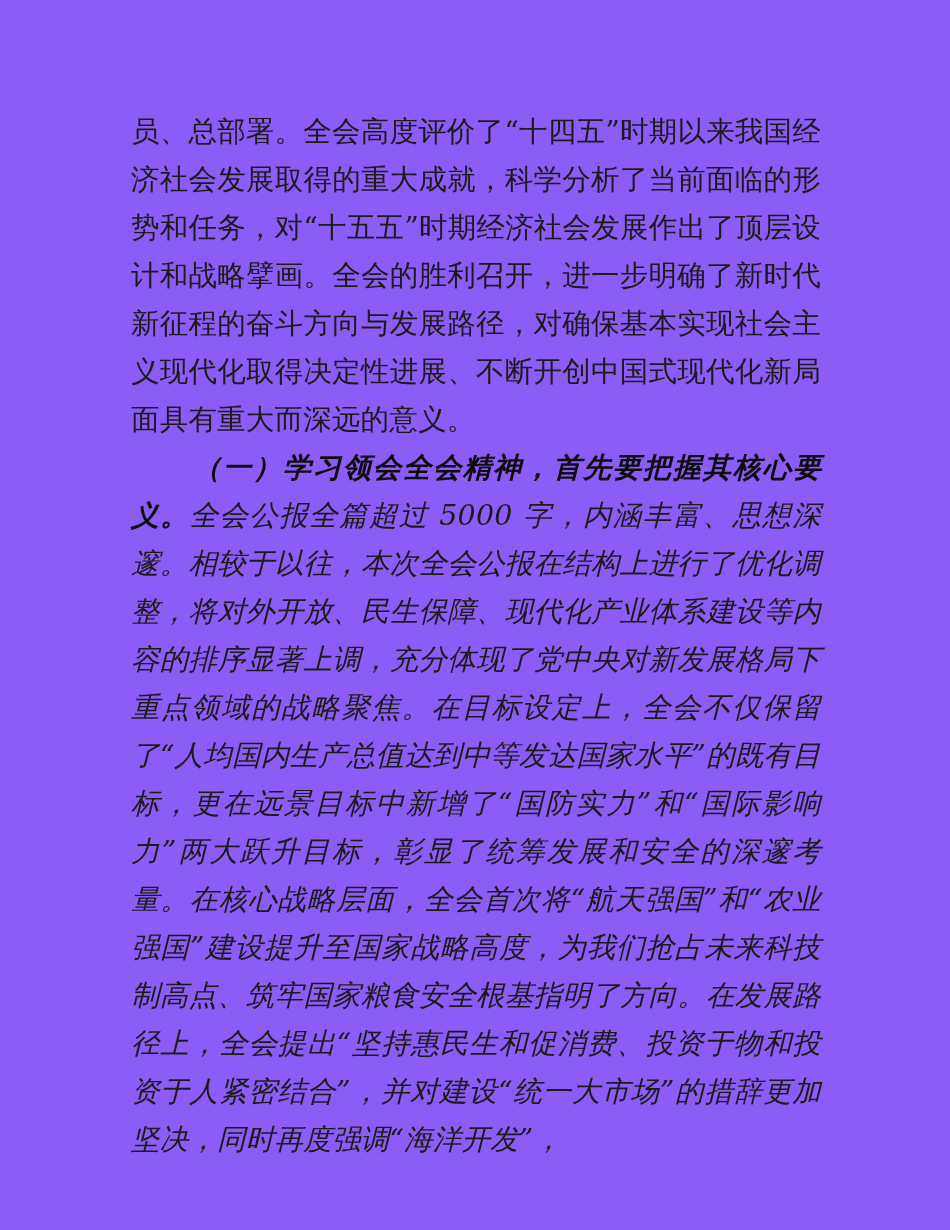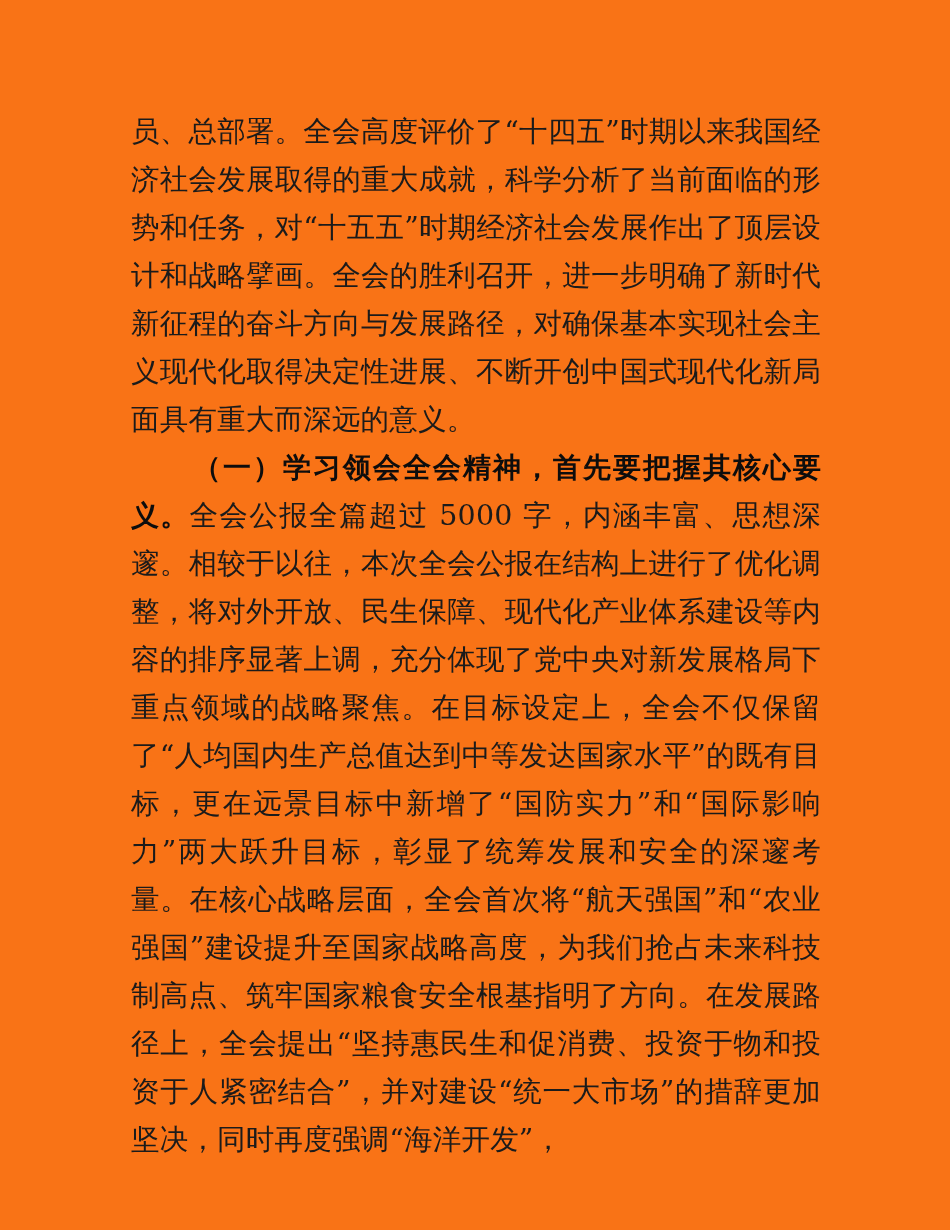--- a/index.html
+++ b/index.html
@@ -11,21 +11,21 @@
     width: 950px;
     height: 1230px;
     overflow: hidden;
     font-family: "DejaVu Serif", "Liberation Serif", serif;
   }
 
   .page {
     position: relative;
     width: 950px;
     height: 1230px;
-    background: #f97316;
+    background: #8b5cf6;
     box-sizing: border-box;
   }
 
   .content {
     position: absolute;
     left: 131px;
     top: 108px;
     width: 690px;
   }
 
@@ -43,20 +43,21 @@
     word-break: break-all;
     -webkit-font-smoothing: antialiased;
   }
 
   .para + .para {
     margin-top: 0;
   }
 
   .para.indent {
     text-indent: 62px;
+    font-style: italic;
   }
 
   .lead {
     font-family: "DejaVu Sans", "Liberation Sans", sans-serif;
     font-weight: bold;
     font-size: 28px;
     letter-spacing: 0px;
     color: #0d0d0d;
   }
 

